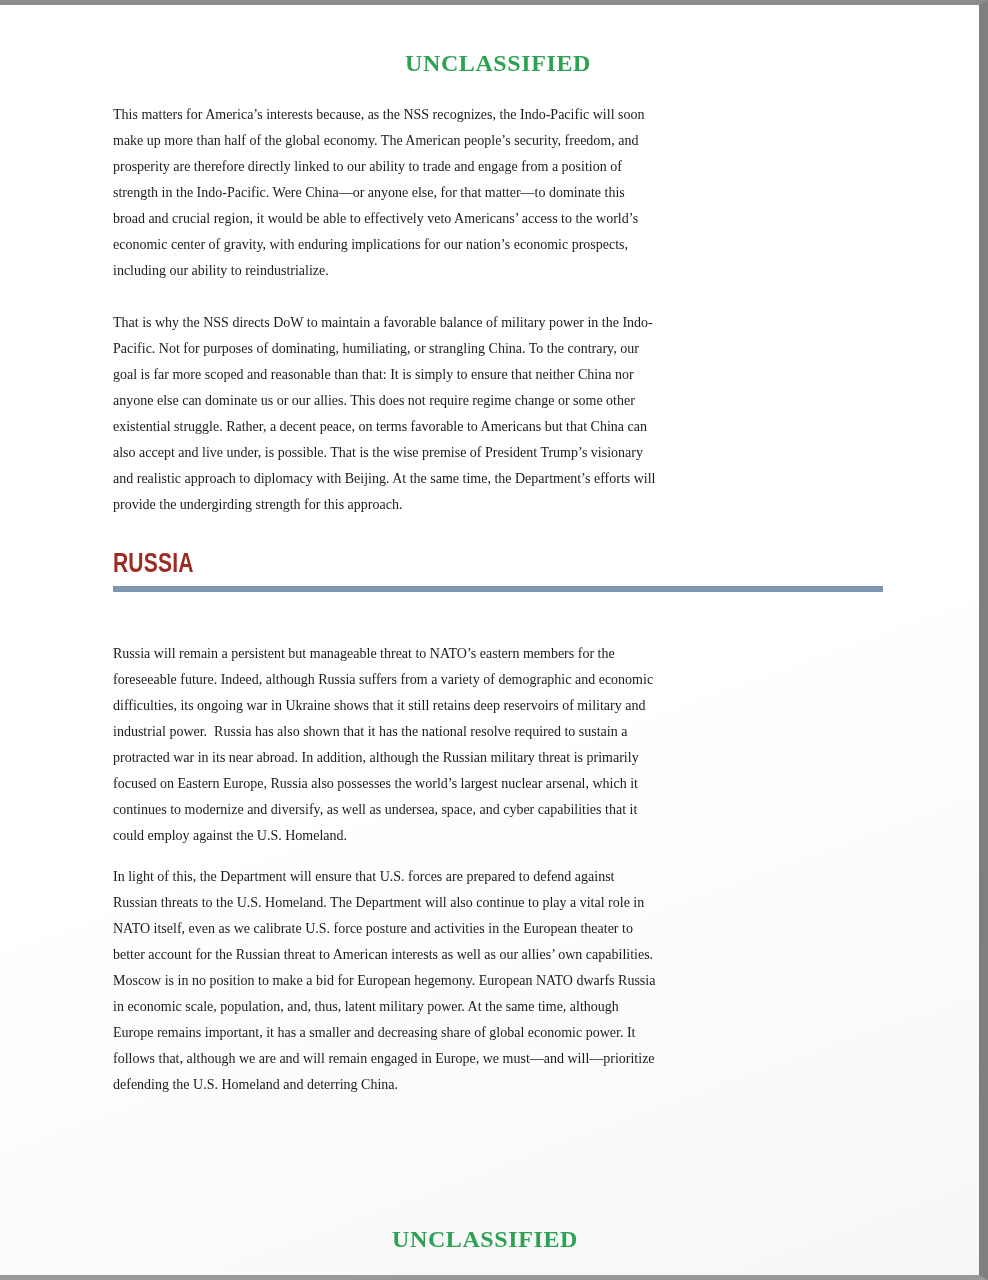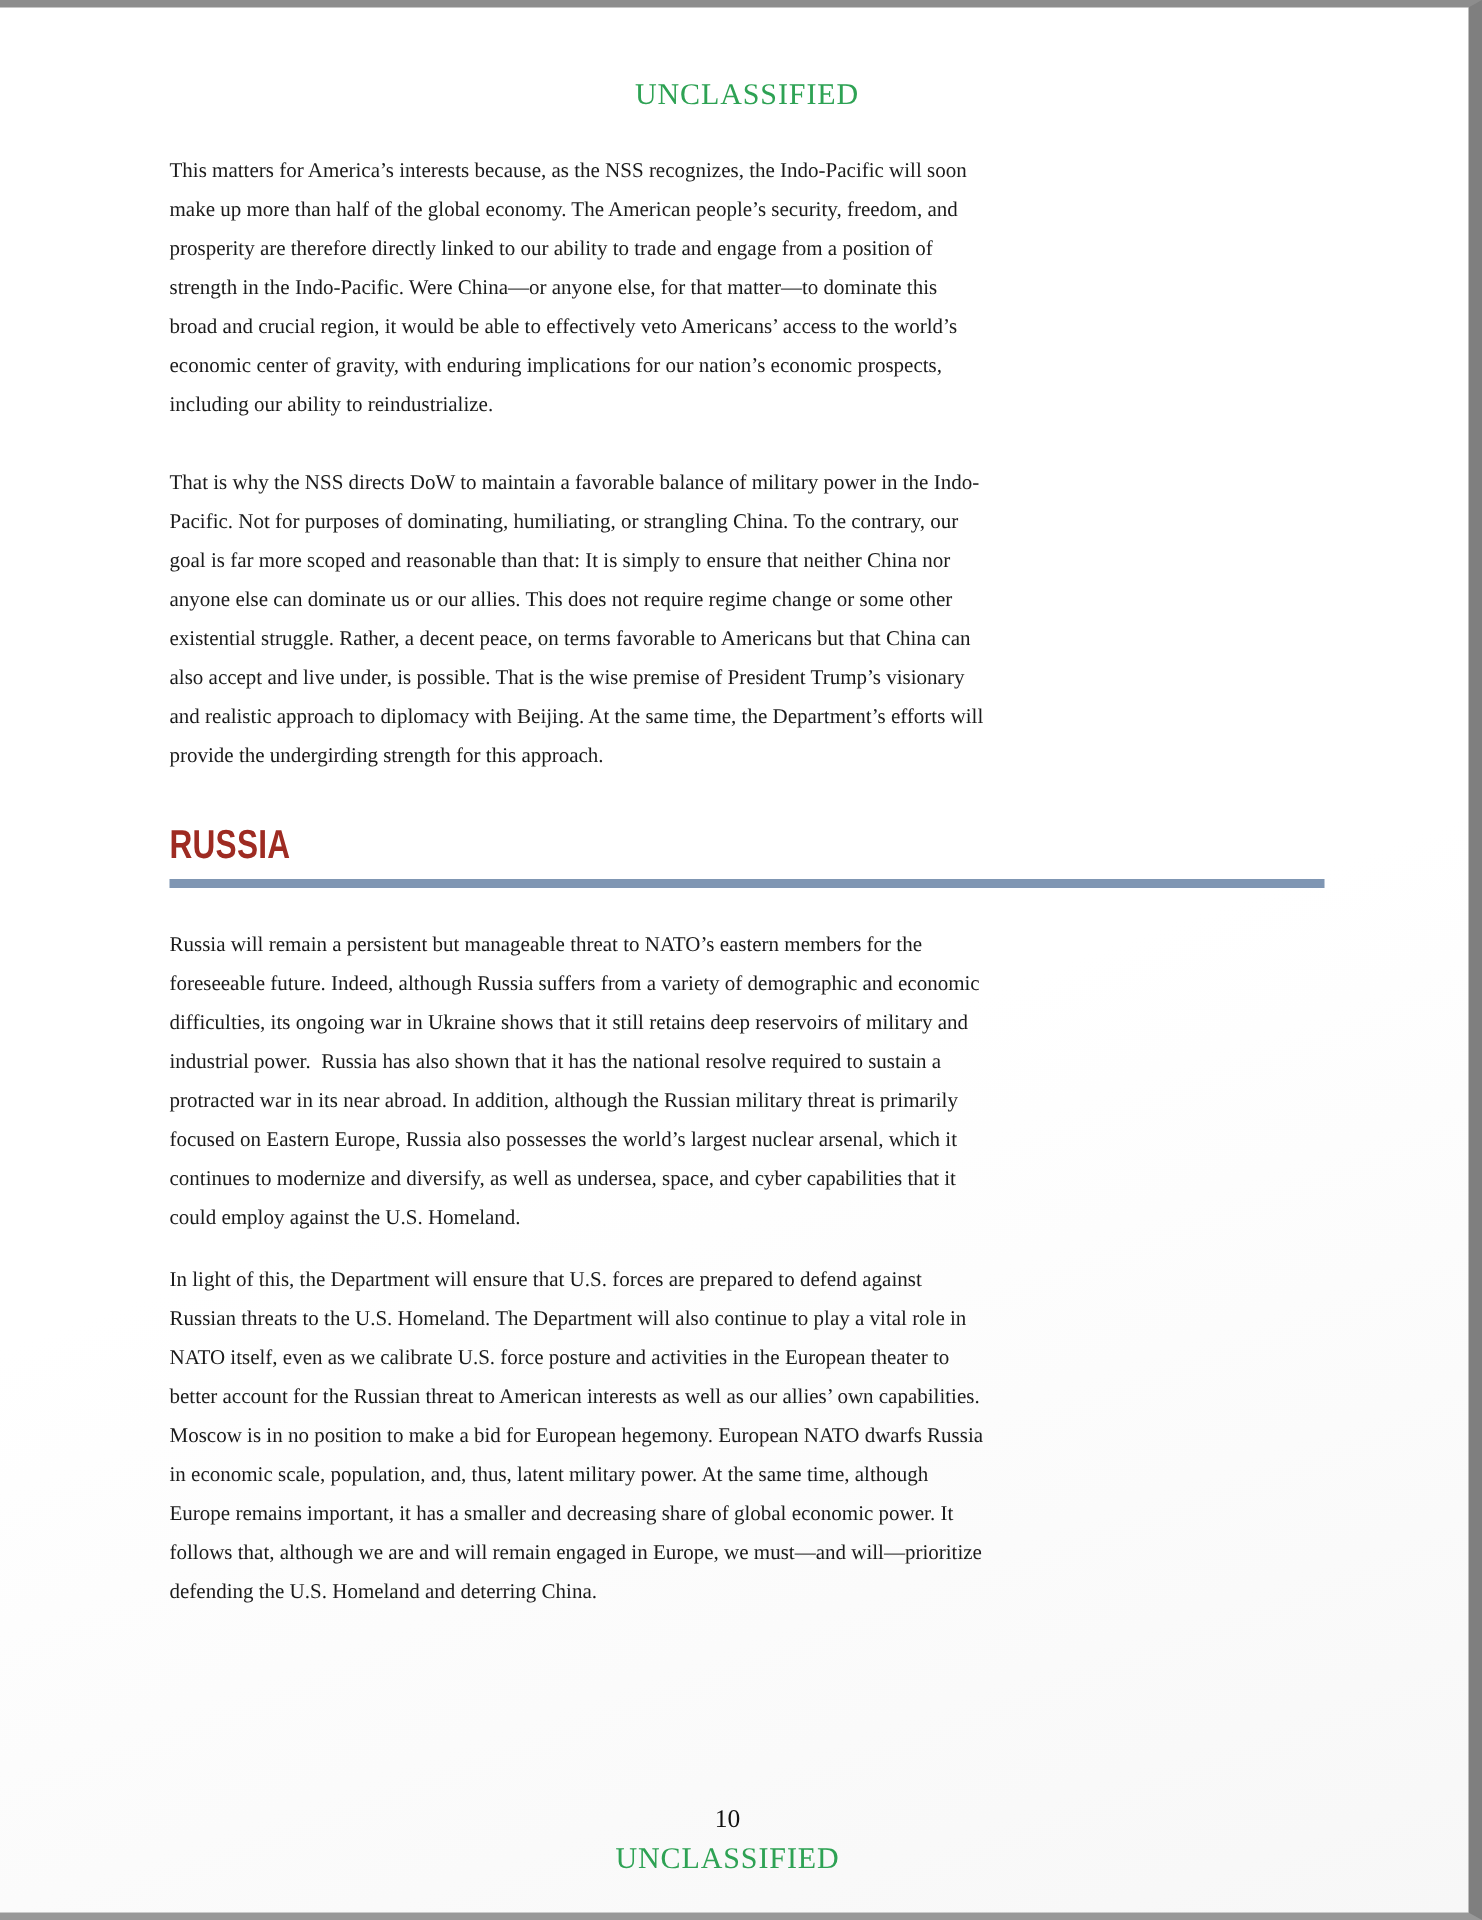--- a/index.html
+++ b/index.html
@@ -26,42 +26,42 @@
     color: var(--body-ink);
   }
   .content {
     position: absolute;
     left: 113px; top: 0;
     width: 770px;
   }
   .page-header { text-align: center; margin-top: 47px; }
   .classification-banner {
     color: var(--classification-green);
-    font-weight: normal;
-    font-size: 20px;
+    font-weight: bold;
+    font-size: 24px;
     line-height: 22px;
     letter-spacing: 0.6px;
   }
   .doc-title {
     margin-top: 6px;
     color: var(--document-title-gray);
     font-size: 14.5px;
     line-height: 18px;
     letter-spacing: 3.6px;
     font-weight: normal;
   }
   .para {
     white-space: pre;
     font-size: 14px;
     line-height: 26px;
     color: var(--body-ink);
   }
   .para-1 { margin-top: 28px; }
   .para-2 { margin-top: 26px; }
-  .para-3 { margin-top: 26px; }
+  .para-3 { margin-top: 49px; }
   .para-4 { margin-top: 15px; }
   .section-heading {
     margin-top: 30px;
     font-family: "Liberation Sans", "DejaVu Sans", sans-serif;
     font-weight: 700;
     font-size: 27px;
     line-height: 30px;
     color: var(--section-heading-red);
     transform: scaleX(0.78);
     transform-origin: left center;
@@ -133,16 +133,15 @@
 better account for the Russian threat to American interests as well as our allies’ own capabilities.
 Moscow is in no position to make a bid for European hegemony. European NATO dwarfs Russia
 in economic scale, population, and, thus, latent military power. At the same time, although
 Europe remains important, it has a smaller and decreasing share of global economic power. It
 follows that, although we are and will remain engaged in Europe, we must—and will—prioritize
 defending the U.S. Homeland and deterring China.</div>
 
   </div>
 
   <div class="page-footer">
-    <div class="page-number">10</div>
     <div class="classification-banner footer-classification">UNCLASSIFIED</div>
   </div>
 </div>
 
 </body></html>

